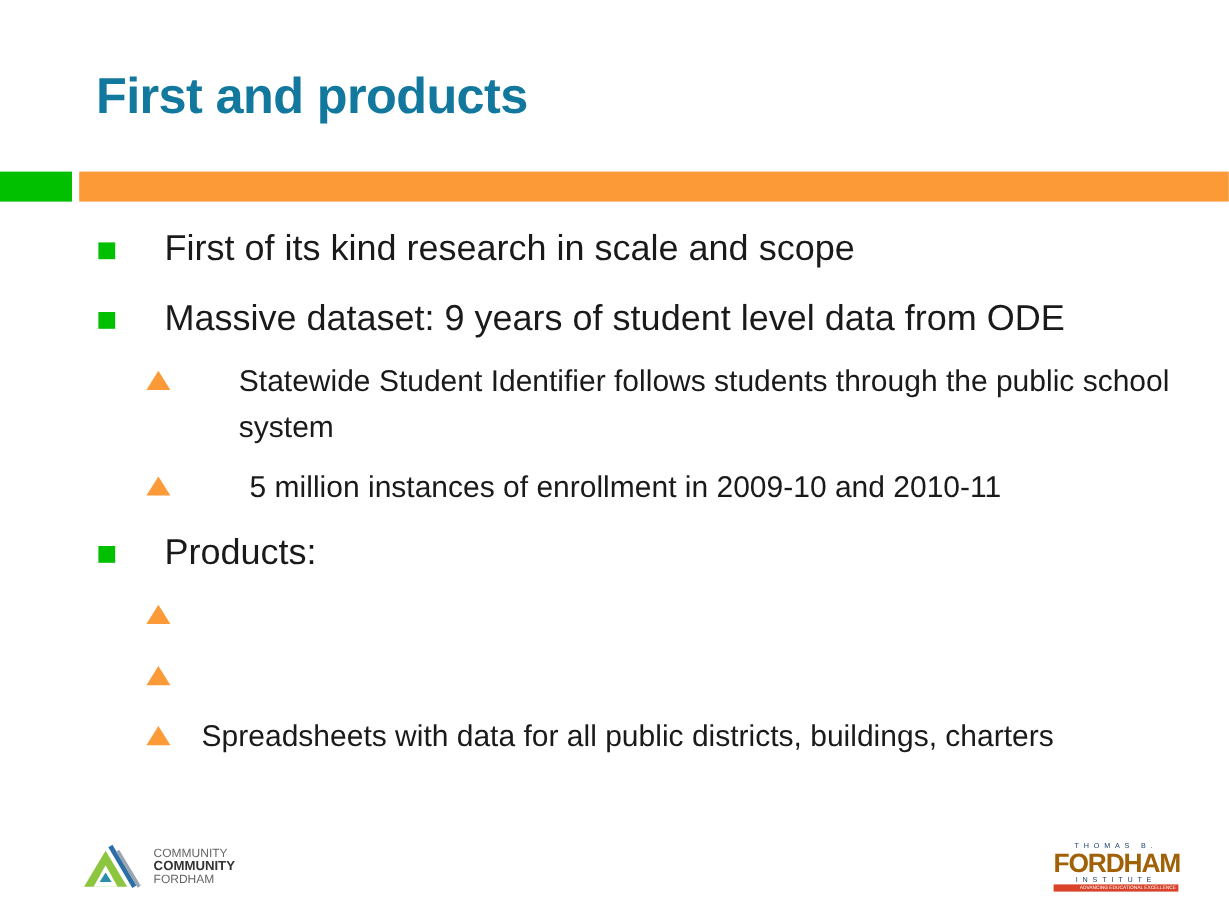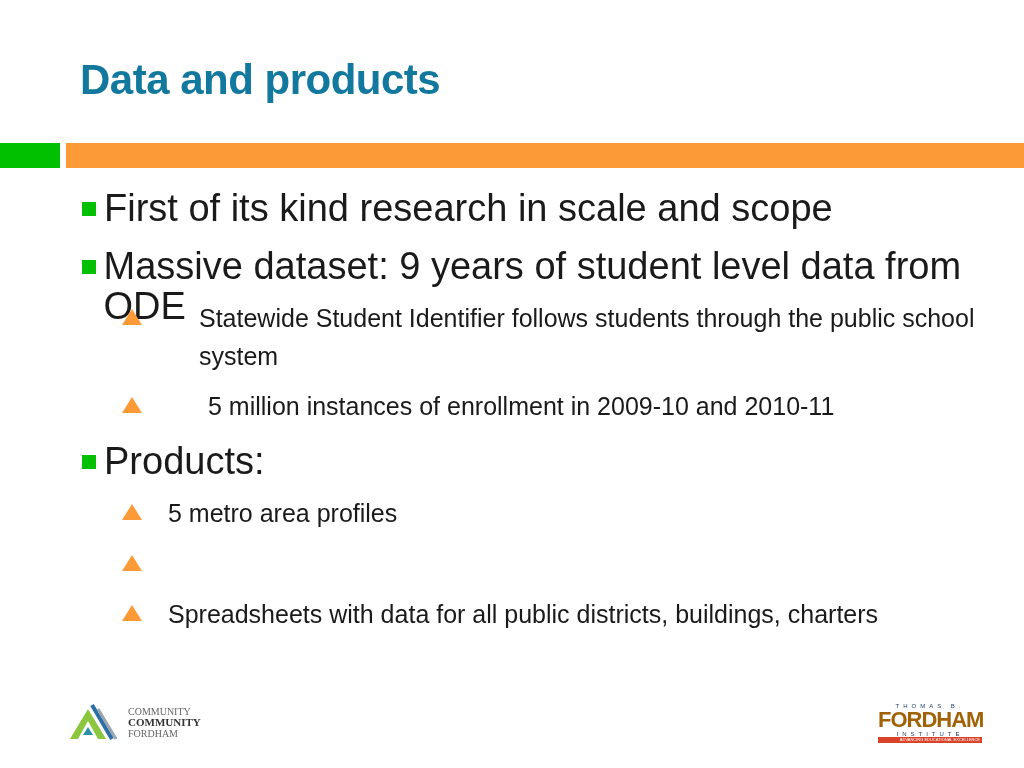--- a/index.html
+++ b/index.html
@@ -3,35 +3,35 @@
 <meta charset="utf-8">
 <style>
   html, body { margin:0; padding:0; }
   body { width:1024px; height:768px; background:#ffffff; position:relative; overflow:hidden;
          font-family:"Liberation Sans", "DejaVu Sans", sans-serif; color:#1a1a1a; }
   .title { position:absolute; left:80px; top:56px; font-size:42px; font-weight:bold; color:#12789e; letter-spacing:-0.5px; }
   .bar-green { position:absolute; left:0; top:143px; width:60px; height:25px; background:#00c000; }
   .bar-orange { position:absolute; left:66px; top:143px; width:958px; height:25px; background:#fd9a38; }
   .bullet { position:absolute; display:flex; align-items:flex-start; }
   .sq { width:14px; height:14px; background:#00c000; margin-top:14px; }
-  .l1 .txt { font-size:38px; margin-left:8px; line-height:40px; }
+  .l1 .txt { font-size:30px; margin-left:41px; line-height:40px; }
   .tri { width:0; height:0; border-left:10px solid transparent; border-right:10px solid transparent; border-bottom:16px solid #fd9a38; margin-top:10px; }
   .l2 .txt { font-size:25px; margin-left:26px; line-height:38px; }
-  .logo-crp { position:absolute; left:68px; top:703px; display:flex; align-items:center;font-family:Liberation Serif, serif; }
+  .logo-crp { position:absolute; left:68px; top:703px; display:flex; align-items:center; }
   .crp-text { margin-left:4px; font-size:10px; line-height:11px; color:#666; }
   .crp-text b { color:#333; font-size:11px; }
   .logo-ford { position:absolute; left:878px; top:703px; width:104px; }
   .ford-small { font-size:6px; letter-spacing:4px; color:#1e3f6e; text-align:center; line-height:6px; }
   .ford-main { font-size:22px; font-weight:bold; color:#a16207; text-align:center; line-height:22px; letter-spacing:-1px; }
   .ford-bar { height:6px; background:#d9432a; color:#fff; font-size:4px; line-height:6px; text-align:right; padding-right:2px; }
 </style>
 </head>
 <body>
 
-<div class="title">Data and products</div>
+<div class="title">First and products</div>
 <div class="bar-green"></div>
 <div class="bar-orange"></div>
 
 <div class="bullet l1" style="left:82px;top:188px;">
   <div class="sq"></div>
   <div class="txt">First of its kind research in scale and scope</div>
 </div>
 <div class="bullet l1" style="left:82px;top:246px;">
   <div class="sq"></div>
   <div class="txt">Massive dataset: 9 years of student level data from ODE</div>
@@ -43,21 +43,20 @@
 <div class="bullet l2" style="left:122px;top:387px;gap:40px;">
   <div class="tri"></div>
   <div class="txt">5 million instances of enrollment in 2009-10 and 2010-11</div>
 </div>
 <div class="bullet l1" style="left:82px;top:441px;">
   <div class="sq"></div>
   <div class="txt">Products:</div>
 </div>
 <div class="bullet l2" style="left:122px;top:494px;">
   <div class="tri"></div>
-  <div class="txt">5 metro area profiles</div>
 </div>
 <div class="bullet l2" style="left:122px;top:545px;">
   <div class="tri"></div>
 </div>
 <div class="bullet l2" style="left:122px;top:595px;">
   <div class="tri"></div>
   <div class="txt">Spreadsheets with data for all public districts, buildings, charters</div>
 </div>
 
 <div class="logo-crp">

